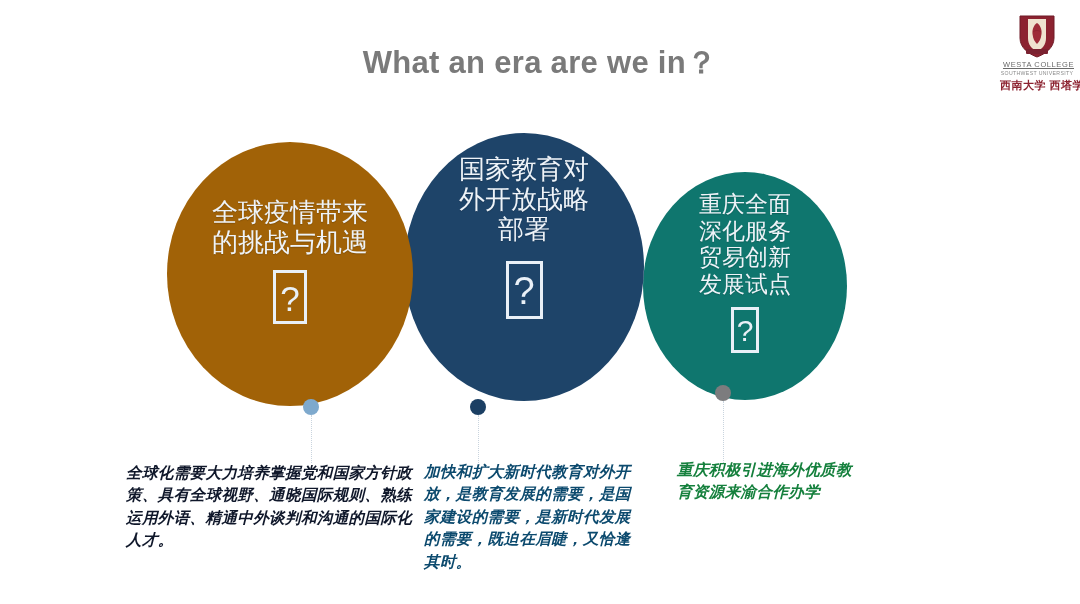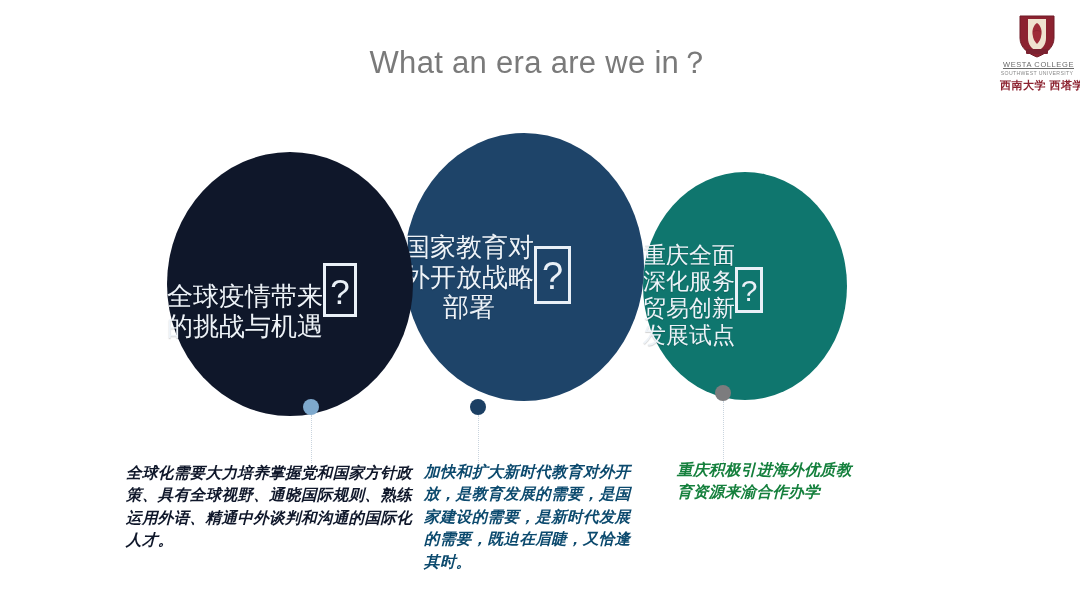--- a/index.html
+++ b/index.html
@@ -17,21 +17,21 @@
   }
 
   
   #title {
     position: absolute;
     left: 0;
     top: 42px;
     width: 1080px;
     text-align: center;
     font-size: 31px;
-    font-weight: normal;
+    font-weight: bold;
     color: #7a7a7a;
     letter-spacing: 0.3px;
     white-space: nowrap;
   }
 
   
   #logo {
     position: absolute;
     left: 1000px;
     top: 14px;
@@ -79,21 +79,21 @@
     color: #8c2230;
     white-space: nowrap;
     letter-spacing: 0.5px;
   }
 
   
   .bubble {
     position: absolute;
     border-radius: 50%;
     display: flex;
-    flex-direction: row;
+    flex-direction: column;
     align-items: center;
     box-sizing: border-box;
   }
   .bubble .btext {
     color: #eef3f8;
     text-align: center;
     line-height: 1.16;
     font-family: "Liberation Serif", "DejaVu Serif", serif;
     text-shadow: 0 1px 1px rgba(0,0,0,0.18);
     white-space: pre-line;
@@ -104,23 +104,23 @@
     border: 3px solid #e9f0f7;
     color: #e9f0f7;
     text-align: center;
     font-family: "Liberation Sans", "DejaVu Sans", sans-serif;
     font-weight: normal;
     line-height: 1;
     box-sizing: border-box;
   }
 
   #bubble1 {
-    left: 167px; top: 152px;
+    left: 167px; top: 142px;
     width: 246px; height: 264px;
-    background: #0f172a;
+    background: #a16207;
   }
   #bubble1 .btext { font-size: 26px; margin-top: 56px; }
   #bubble1 .tofu { width: 34px; height: 54px; font-size: 35px; padding-top: 8px; margin-top: 12px; }
 
   #bubble2 {
     left: 404px; top: 133px;
     width: 240px; height: 268px;
     background: #1e4469;
   }
   #bubble2 .btext { font-size: 26px; margin-top: 22px; }

